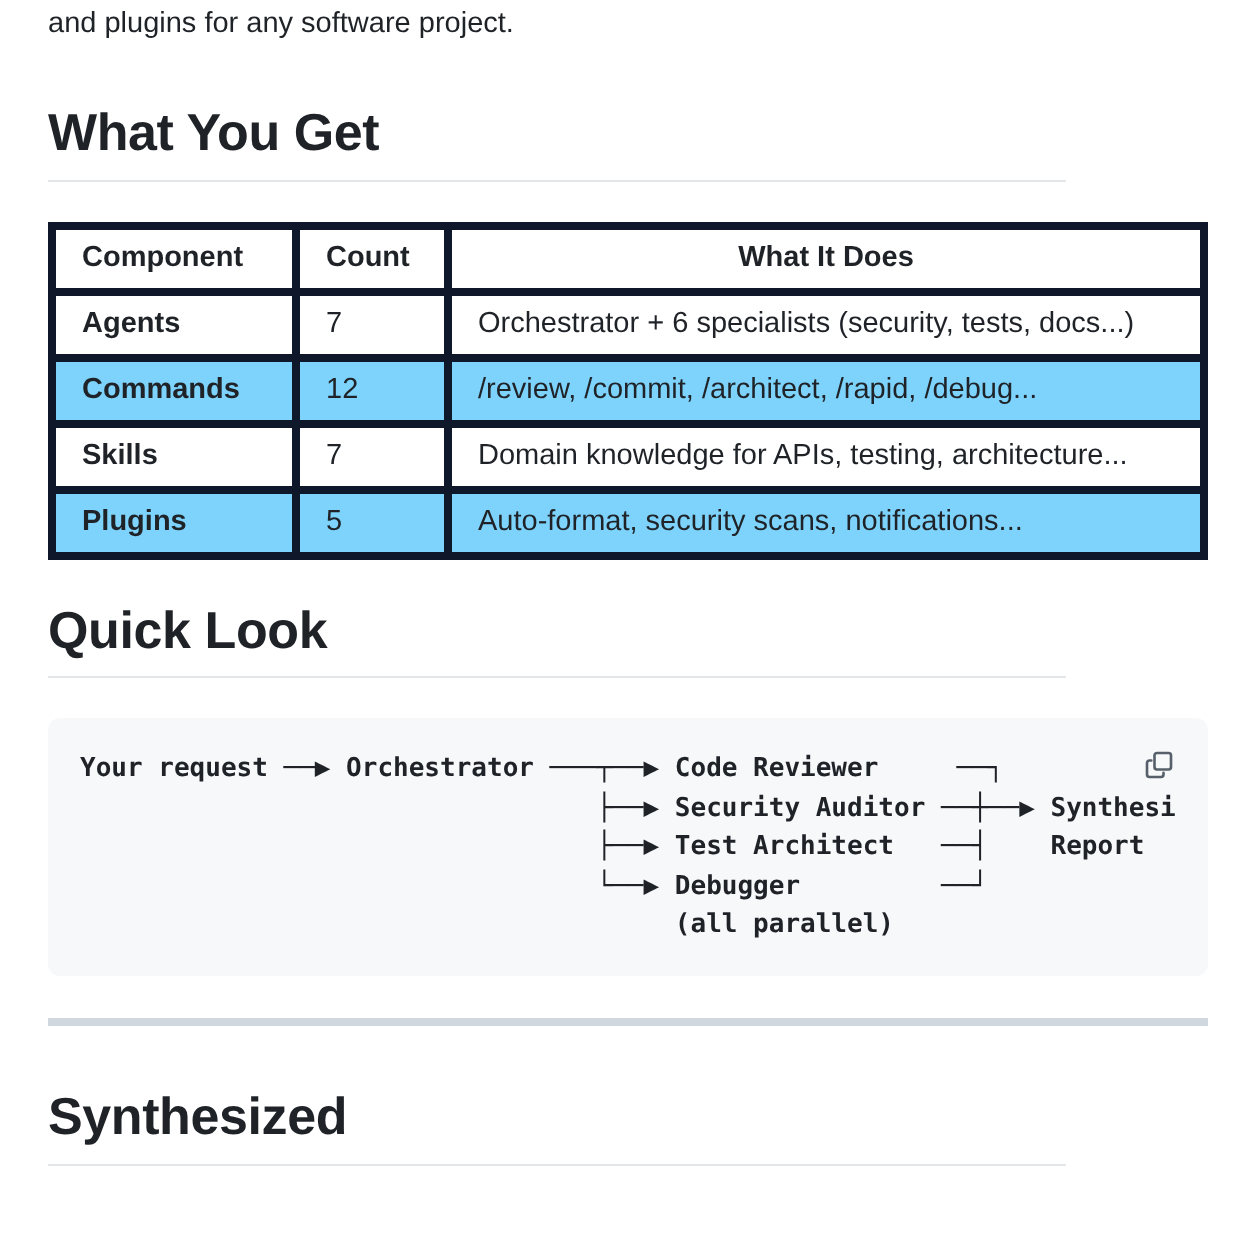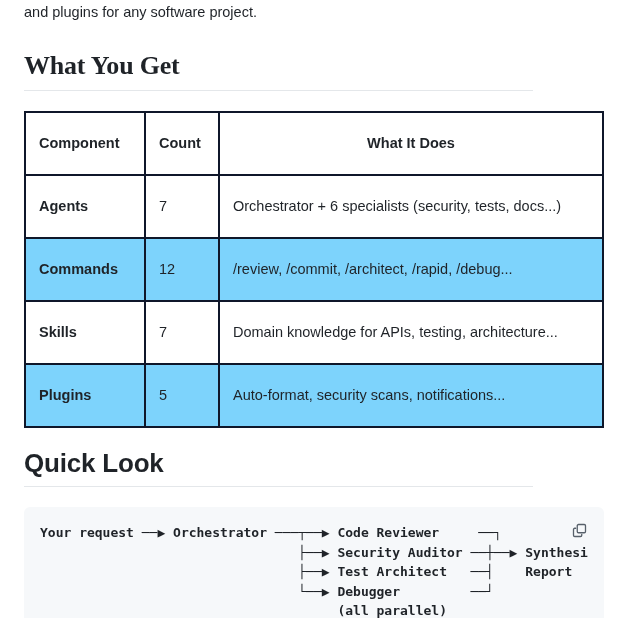--- a/index.html
+++ b/index.html
@@ -38,37 +38,37 @@
   .h2 {
     font-size: 26px;
     font-weight: bold;
     line-height: 1.25;
     letter-spacing: -0.2px;
     color: #1f2328;
     margin: 0;
     padding-bottom: 7px;
     border-bottom: 1px solid #e4e7ea;
   }
-  .h2-whatyouget { margin-top: 27px; font-family: Liberation Serif, serif; }
+  .h2-whatyouget { margin-top: 27px; }
   .h2-quicklook  { margin-top: 19px; }
   .h2-install    { margin-top: 29px; }
 
   
   .tbl-wrap { margin-top: 20px; }
   table.data {
     border-collapse: collapse;
     border-spacing: 0;
     width: 580px;
     font-size: 14.5px;
     line-height: 20px;
   }
   table.data th,
   table.data td {
-    border: 2px solid #0f172a;
-    padding: 20px 13px;
+    border: 4px solid #0f172a;
+    padding: 4px 13px;
     text-align: left;
     vertical-align: middle;
     margin-left: 24px;
   }
   table.data thead th {
     font-weight: bold;
     background: #ffffff;
     color: #1f2328;
     height: 21px;
   }

